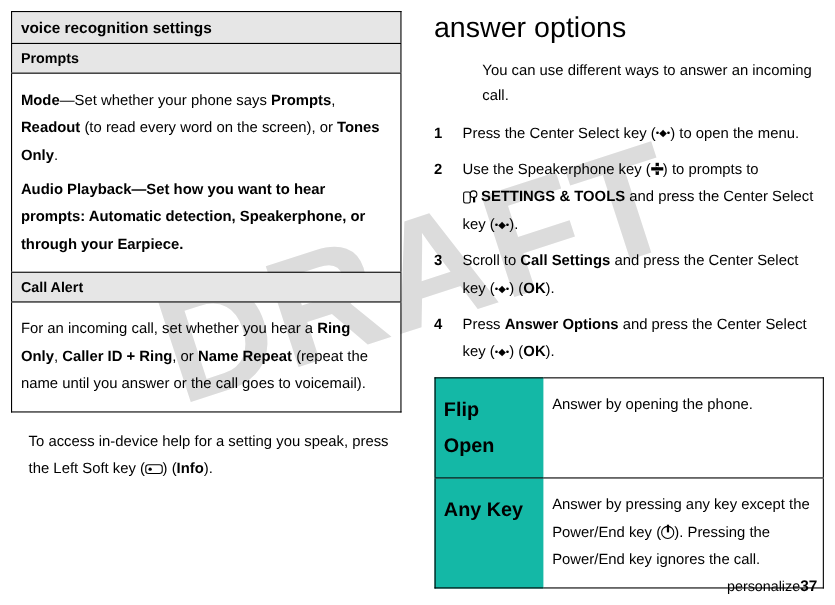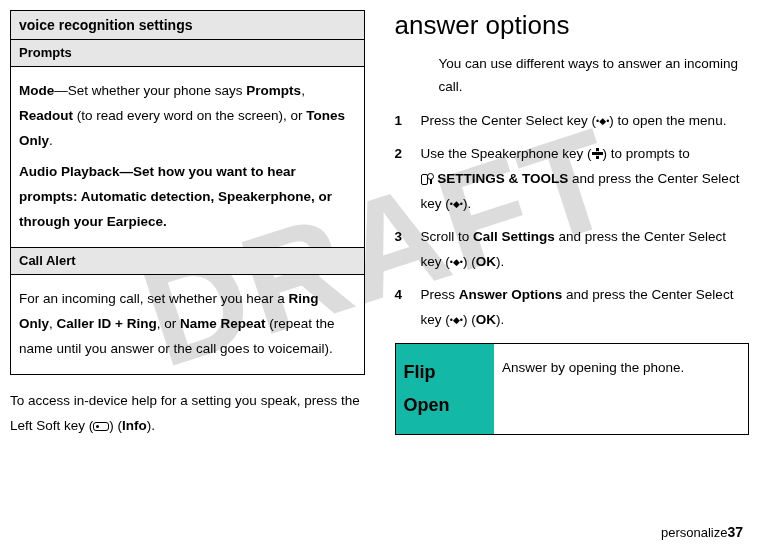--- a/index.html
+++ b/index.html
@@ -75,20 +75,21 @@
     border-right: none;
   }
   .cond {
     font-family: 'Arial Narrow', Arial, sans-serif;
     font-weight: 700;
   }
   .para {
     font-size: 13.5px;
     line-height: 1.85;
     margin-top: 14px;
+    margin-left: 16px;
   }
   h2.sect {
     font-size: 26px;
     font-weight: 400;
     margin-bottom: 12px;
   }
   .lead {
     font-size: 13.5px;
     line-height: 1.7;
     margin-bottom: 10px;
@@ -238,20 +239,26 @@
         </span>
       </li>
     </ol>
 
     <table class="tbl" style="margin-top:10px">
       <tbody>
       <tr>
         <td class="opt-label">Flip Open</td>
         <td>Answer by opening the phone.</td>
       </tr>
+      <tr>
+        <td class="opt-label noborder">Any Key</td>
+        <td class="noborder">
+          <span>Answer by pressing any key except the Power/End key (</span><span class="glyph-power"></span><span>). Pressing the Power/End key ignores the call.</span>
+        </td>
+      </tr>
     </tbody>
       </table>
   </div>
 </div>
 
 <div class="footer">
   <span class="sec">personalize</span><span class="pg">37</span>
 </div>
 
 </body></html>

